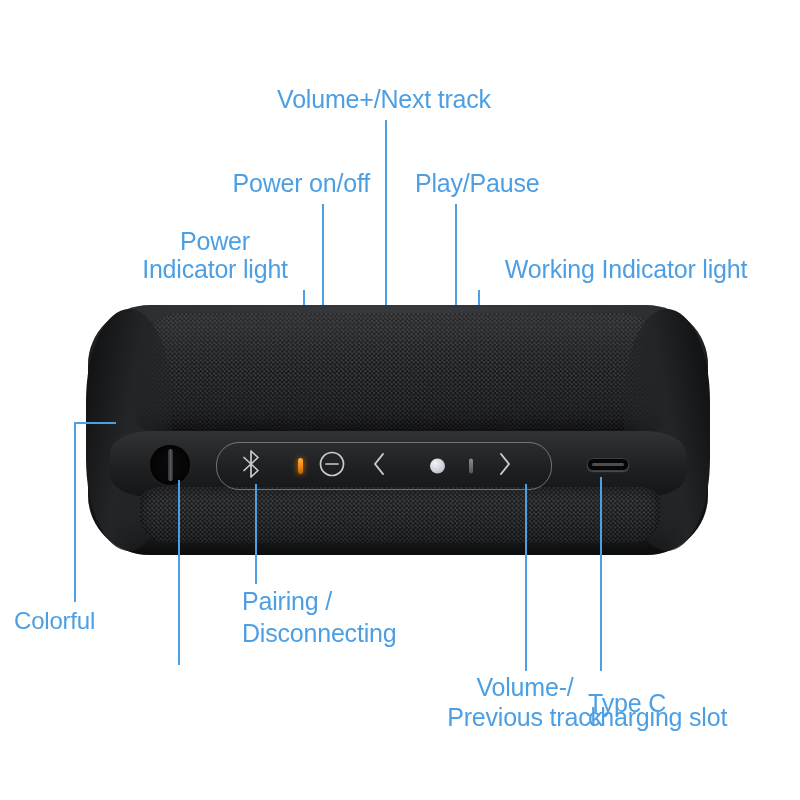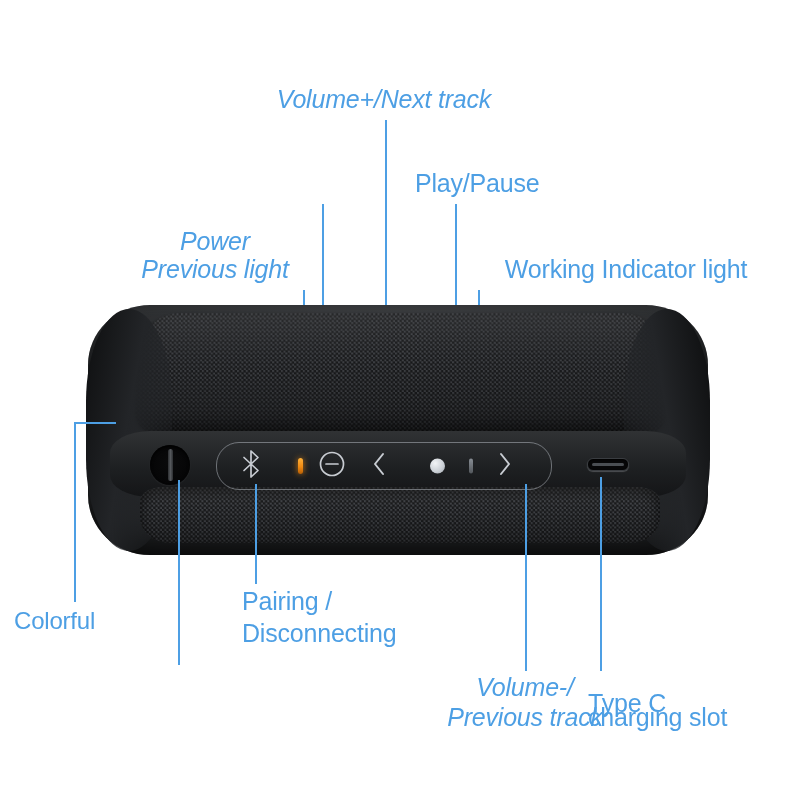--- a/index.html
+++ b/index.html
@@ -22,21 +22,21 @@
     color: #4d9fe4;
     font-size: 25px;
     line-height: 30px;
     white-space: pre;
     letter-spacing: -0.2px;
   }
   .label.small {
     font-size: 24px;
     line-height: 26px;
   }
-  .label.ctr { text-align: center; font-style: italic; }
+  .label.ctr { text-align: center; }
   .label.rgt { text-align: right; }
 
   
   .leader {
     position: absolute;
     background: #4d9fe4;
   }
   .leader.v { width: 2px; }
   .leader.h { height: 2px; }
 
@@ -231,25 +231,26 @@
     background: #4a4e53;
   }
 </style>
 </head>
 <body>
 
 <div id="stage">
 
   <div class="label ctr" style="left:244px; top:84px; width:280px;">Volume+/Next track</div>
 
+  <div class="label rgt" style="left:110px; top:168px; width:260px;">Power on/off</div>
 
   <div class="label" style="left:415px; top:168px; width:230px;">Play/Pause</div>
 
   <div class="label ctr" style="left:120px; top:226px; width:190px;">Power</div>
-  <div class="label ctr" style="left:120px; top:254px; width:190px;">Previous light</div>
+  <div class="label ctr" style="left:120px; top:254px; width:190px;">Indicator light</div>
 
   <div class="label" style="left:466px; top:254px; width:320px;text-align:center;">Working Indicator light</div>
 
   <div class="leader v" style="left:385px; top:120px; height:352px;"></div>
 
   <div class="leader v" style="left:322px; top:204px; height:268px;"></div>
 
   <div class="leader v" style="left:455px; top:204px; height:268px;"></div>
 
   <div class="leader v" style="left:303px; top:290px; height:182px;"></div>

